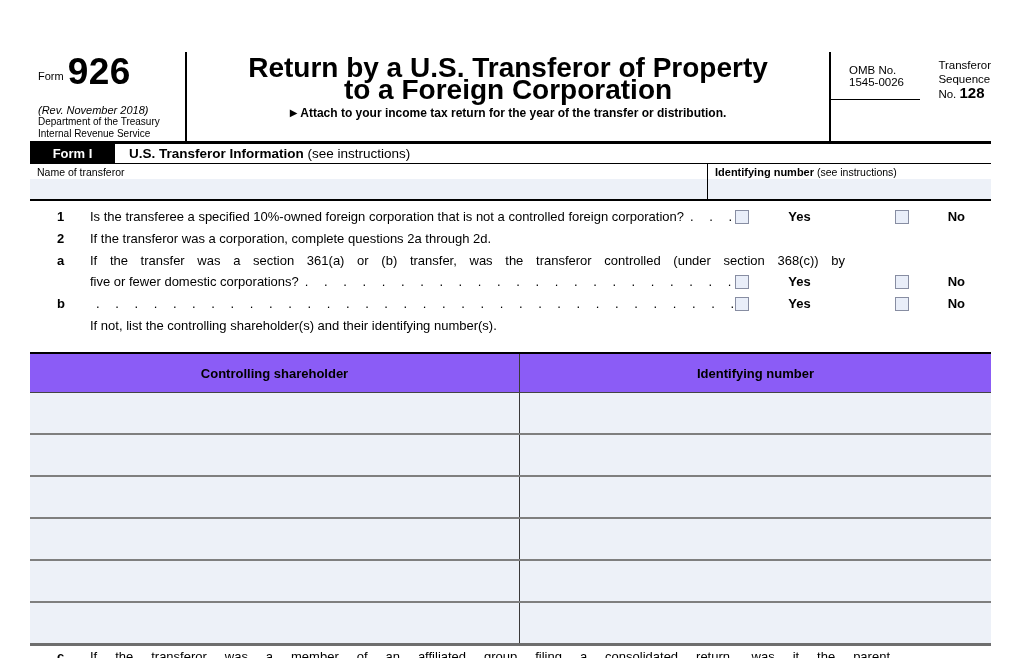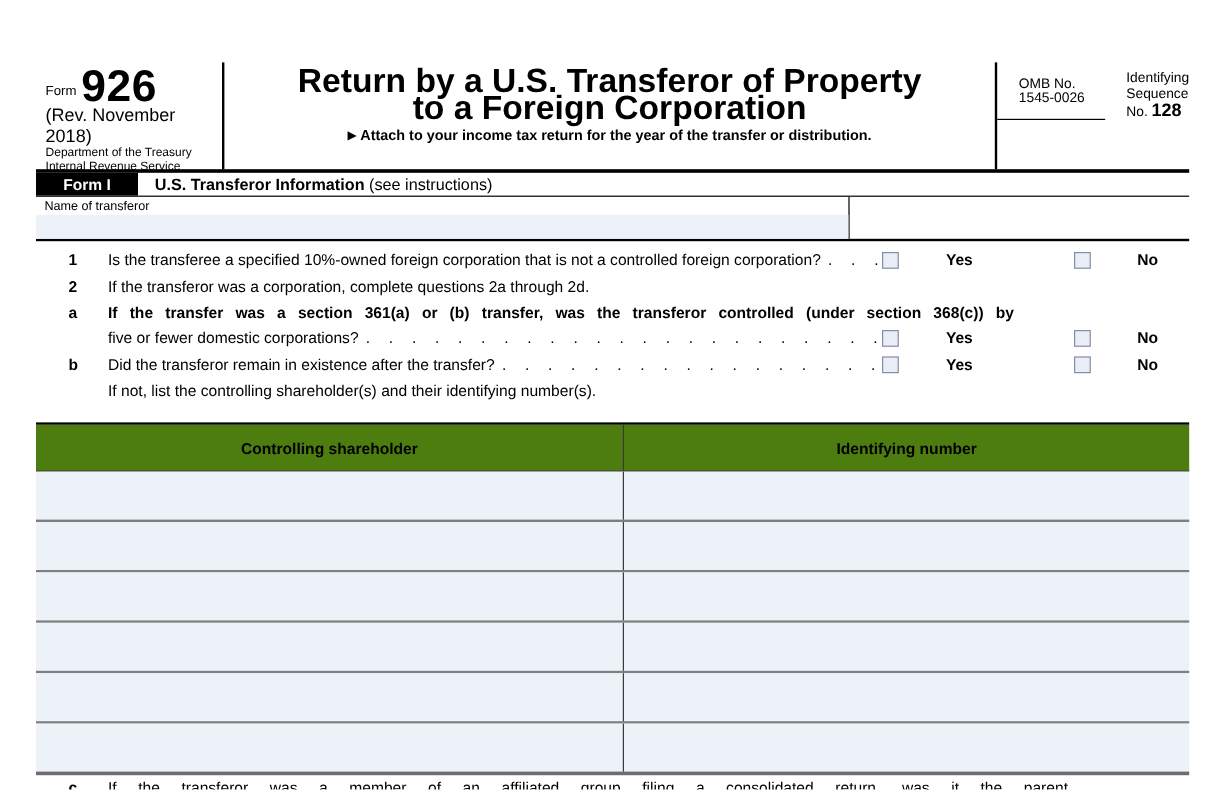--- a/index.html
+++ b/index.html
@@ -15,21 +15,21 @@
     position:relative;width:1024px;height:658px;background:#ffffff;
     font-family:"Liberation Sans","DejaVu Sans",sans-serif;color:var(--ink);
   }
   
   .header{position:absolute;left:30px;top:52px;width:961px;height:92px;
     display:flex;border-bottom:3px solid var(--ink);box-sizing:border-box;}
   .h-left{width:157px;border-right:2px solid var(--ink);box-sizing:border-box;padding:5px 4px 0 8px;}
   .form-line{display:flex;align-items:flex-end;}
   .form-word{font-size:11px;padding-bottom:5px;}
   .form-num{font-size:37px;font-weight:bold;line-height:0.82;margin-left:4px;letter-spacing:0.5px;}
-  .rev{font-size:15px;margin-top:1px;}
+  .rev{font-size:11px;margin-top:17px;font-style:italic;}
   .agency{font-size:10px;line-height:12px;}
   .h-center{flex:1;border-right:2px solid var(--ink);box-sizing:border-box;text-align:center;padding-top:5px;}
   .main-title{font-size:28px;font-weight:bold;line-height:22px;}
   .instr{font-size:12px;font-weight:bold;line-height:16px;margin-top:4px;}
   .arrow{font-size:10px;position:relative;top:-1px;}
   .url{font-style:italic;}
   .h-right{width:160px;display:flex;flex-direction:row;box-sizing:border-box;}
   .omb-cell{height:48px;display:flex;align-items:center;padding-left:18px;font-size:11.5px;
     border-bottom:1.5px solid var(--ink);box-sizing:border-box;}
   .attach-cell{flex:1;padding:6px 0 0 18px;font-size:11.5px;line-height:14px;}
@@ -47,30 +47,30 @@
   .name-col{position:absolute;left:0;top:0;width:678px;height:100%;
     border-right:1px solid var(--ink);box-sizing:border-box;}
   .id-col{position:absolute;left:678px;top:0;right:0;height:100%;}
   .field-label{font-size:10.5px;padding:2px 0 0 7px;height:13px;white-space:nowrap;}
   .field-label b{font-size:11px;}
   .field-fill{position:absolute;left:0;right:0;top:15px;bottom:0;background:var(--field_fill);}
   
   .q-row{position:absolute;left:30px;width:961px;height:21px;display:flex;align-items:center;font-size:13px;}
   .q-num{width:60px;padding-left:27px;font-weight:bold;box-sizing:border-box;flex:none;}
   .q-text{white-space:nowrap;flex:none;}
-  .q-just{display:block;text-align:justify;text-align-last:justify;white-space:normal;font-weight:bold;}
+  .q-just{display:block;text-align:justify;text-align-last:justify;white-space:normal;}
   .q-leader{flex:1 1 auto;overflow:hidden;white-space:nowrap;word-spacing:12px;padding:0 6px;min-width:0;}
   .yesno{display:flex;align-items:center;margin-right:26px;flex:none;gap:32px;}
   .cb{width:14px;height:14px;background:var(--checkbox_fill);
     border:1px solid var(--checkbox_border);box-sizing:border-box;flex:none;}
   .yn-label{font-weight:bold;margin-left:7px;}
   .yn-gap{width:20px;flex:none;}
   
   .sh-table{position:absolute;left:30px;top:352px;width:961px;border-top:2px solid var(--ink);}
-  .t-header{display:flex;height:38px;border-bottom:1.5px solid #444;background:#4d7c0f;}
+  .t-header{display:flex;height:38px;border-bottom:1.5px solid #444;background:#8b5cf6;}
   .t-h{display:flex;align-items:center;justify-content:center;font-weight:bold;font-size:13px;box-sizing:border-box;}
   .t-c1w{width:490px;border-right:1px solid #3a3a3a;}
   .t-c2w{flex:1;}
   .t-row{display:flex;height:40px;border-bottom:2px solid var(--row_line);background:var(--field_fill);}
   .t-row:last-child{border-bottom:3px solid #6e6e6e;}
   .t-cell{box-sizing:border-box;}
   
   .footer-row{position:absolute;left:30px;top:649px;width:961px;display:flex;font-size:13px;}
   .footer-text{display:block;width:800px;text-align:justify;text-align-last:justify;}
 </style>
@@ -94,39 +94,45 @@
         <span>Return by a U.S. Transferor of Property</span><br>
         <span>to a Foreign Corporation</span>
       </div>
       <div class="instr">
         <div><span class="arrow">▶</span><span> Attach to your income tax return for the year of the transfer or distribution.</span></div>
       </div>
     </div>
     <div class="h-right">
       <div class="omb-cell">OMB No. 1545-0026</div>
       <div class="attach-cell">
-        <div>Identifying</div>
+        <div>Transferor</div>
         <div><span>Sequence No. </span><span class="seq-num">128</span></div>
       </div>
     </div>
   </div>
 
   <div class="part-bar">
     <div class="part-label">Form I</div>
     <div class="part-title">
       <span>U.S. Transferor Information</span>
         <span class="part-sub"> (see instructions)</span>
     </div>
   </div>
 
   <div class="name-row">
     <div class="name-col">
       <div class="field-label">Name of transferor</div>
       <div class="field-fill"></div>
     </div>
+    <div class="id-col">
+      <div class="field-label">
+        <b>Identifying number</b><span> (see instructions)</span>
+      </div>
+      <div class="field-fill"></div>
+    </div>
   </div>
 
   <div class="q-row" style="top:206px">
     <div class="q-num">1</div>
     <div class="q-text">Is the transferee a specified 10%-owned foreign corporation that is not a controlled foreign corporation?</div>
     <div class="q-leader">. . . . . . . . . . . . . . . . . . . . . . . . . . . . . . . . . . . . . . . .</div>
     <div class="yesno">
       <span class="cb"></span>
       <span class="yn-label">Yes</span>
       <span class="yn-gap"></span>
@@ -153,21 +159,20 @@
       <span class="cb"></span>
       <span class="yn-label">Yes</span>
       <span class="yn-gap"></span>
       <span class="cb"></span>
       <span class="yn-label">No</span>
     </div>
   </div>
 
   <div class="q-row" style="top:293px">
     <div class="q-num">b</div>
-    <div class="q-text">Did the transferor remain in existence after the transfer?</div>
     <div class="q-leader">. . . . . . . . . . . . . . . . . . . . . . . . . . . . . . . . . . . . . . . .</div>
     <div class="yesno">
       <span class="cb"></span>
       <span class="yn-label">Yes</span>
       <span class="yn-gap"></span>
       <span class="cb"></span>
       <span class="yn-label">No</span>
     </div>
   </div>
 

